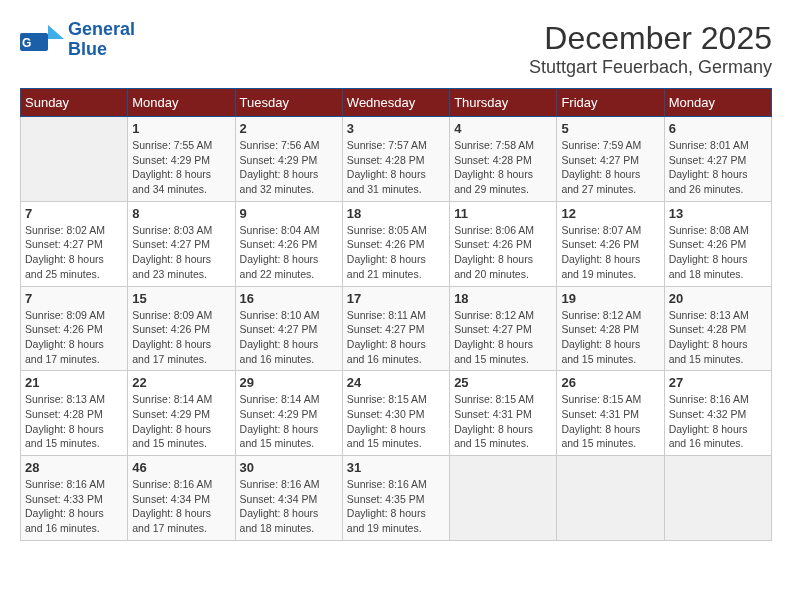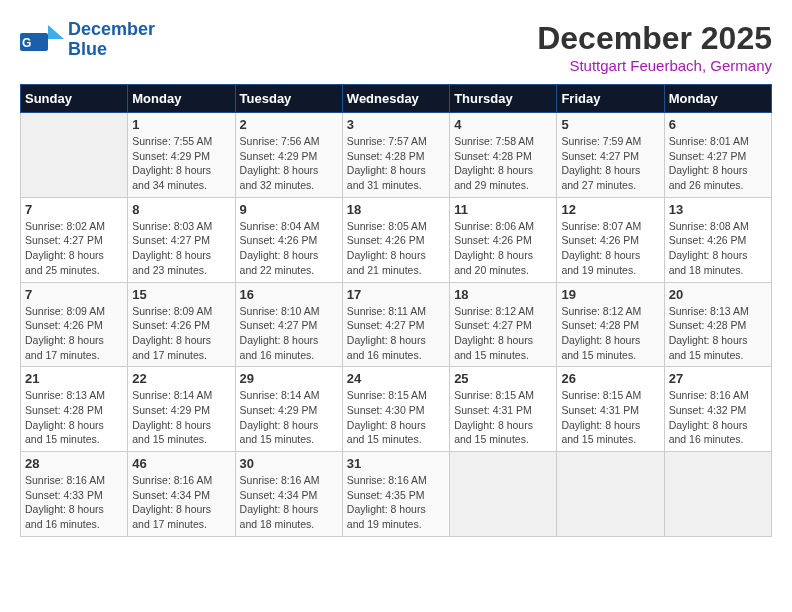--- a/index.html
+++ b/index.html
@@ -19,39 +19,39 @@
     .logo {
       display: flex;
       flex-direction: column;
       align-items: flex-start;
     }
     .title-section {
       text-align: right;
     }
     .month-title {
       font-size: 32px;
-      font-weight: bold;
+      font-weight: normal;
       color: #333;
     }
     .location {
-      font-size: 15px;
-      color: #a21caf;
+      font-size: 18px;
+      color: #404040;
     }
     .calendar {
       width: 100%;
       border-collapse: collapse;
       font-size: 11px;
     }
     .calendar thead th {
-      background-color: #0f172a;
+      background-color: #7f1d1d;
       color: #fff;
       padding: 6px 4px;
       text-align: left;
       font-size: 13px;
-      font-weight: bold;
+      font-weight: normal;
       border: 1px solid #1a5090;
     }
     .calendar tbody td {
       vertical-align: top;
       border: 1px solid #ccc;
       padding: 4px;
       width: 107px;
       min-height: 80px;
       background: #fff;
     }
@@ -79,21 +79,21 @@
 
 <div class="header">
   <div class="logo">
     <div style="display:flex;align-items:center;gap:4px;">
       <svg width="44" height="30" viewBox="0 0 44 30">
         <rect x="0" y="8" width="28" height="18" rx="2" fill="#1a5fa8"></rect>
         <text x="2" y="22" font-size="12" font-weight="bold" fill="white" font-family="Arial">G</text>
         <polygon points="28,0 44,14 28,14" fill="#3daee9"></polygon>
       </svg>
       <div>
-        <div style="font-size:18px;font-weight:bold;color:#1a5fa8;line-height:1.1;">December</div>
+        <div style="font-size:18px;font-weight:bold;color:#1a5fa8;line-height:1.1;">General</div>
         <div style="font-size:18px;font-weight:bold;color:#1a5fa8;line-height:1.1;">Blue</div>
       </div>
     </div>
   </div>
   <div class="title-section">
     <div class="month-title">December 2025</div>
     <div class="location">Stuttgart Feuerbach, Germany</div>
   </div>
 </div>
 

